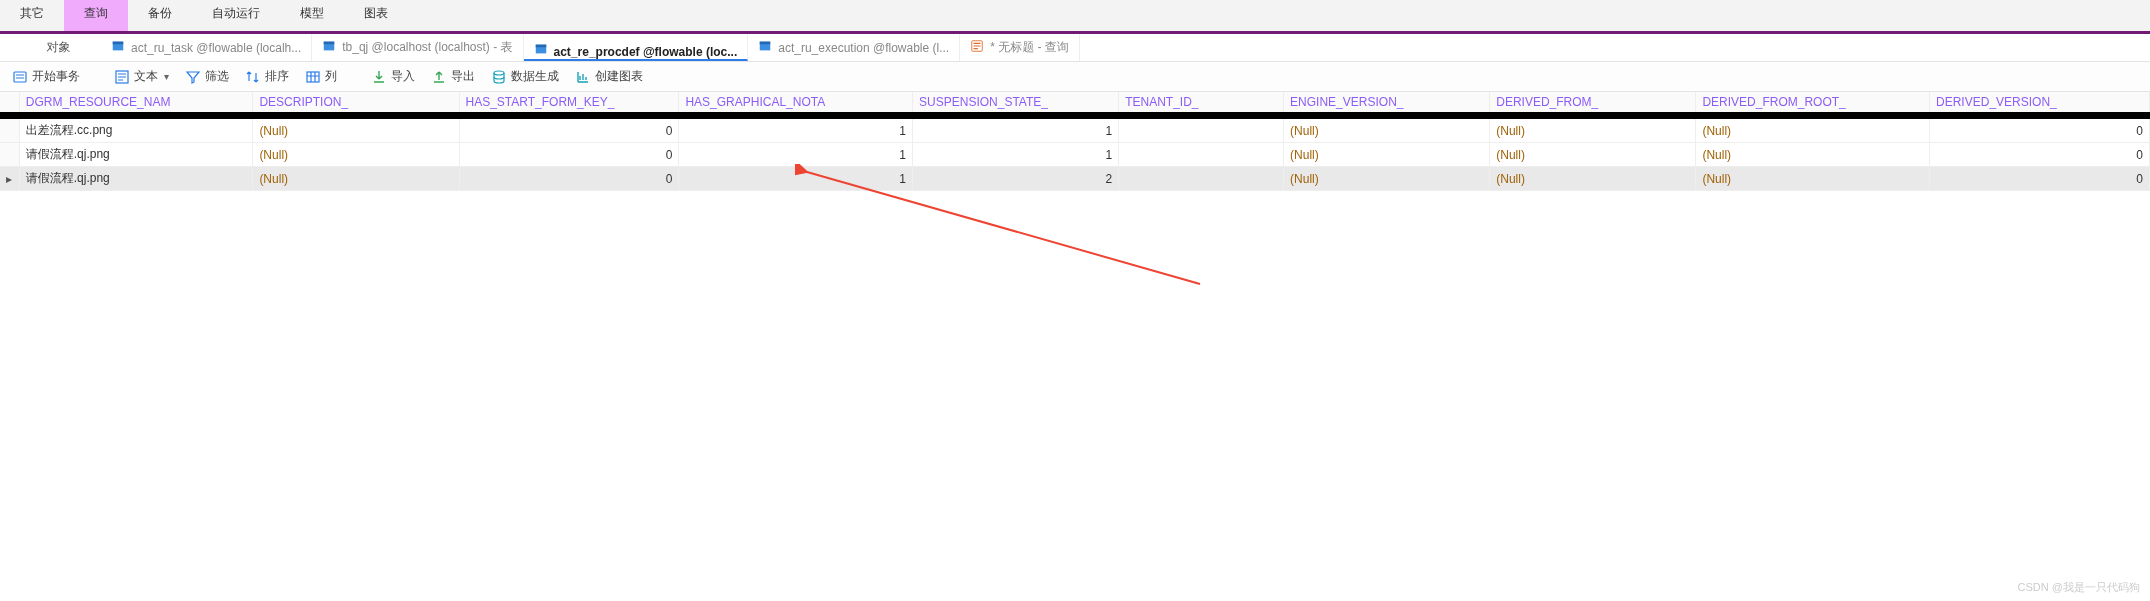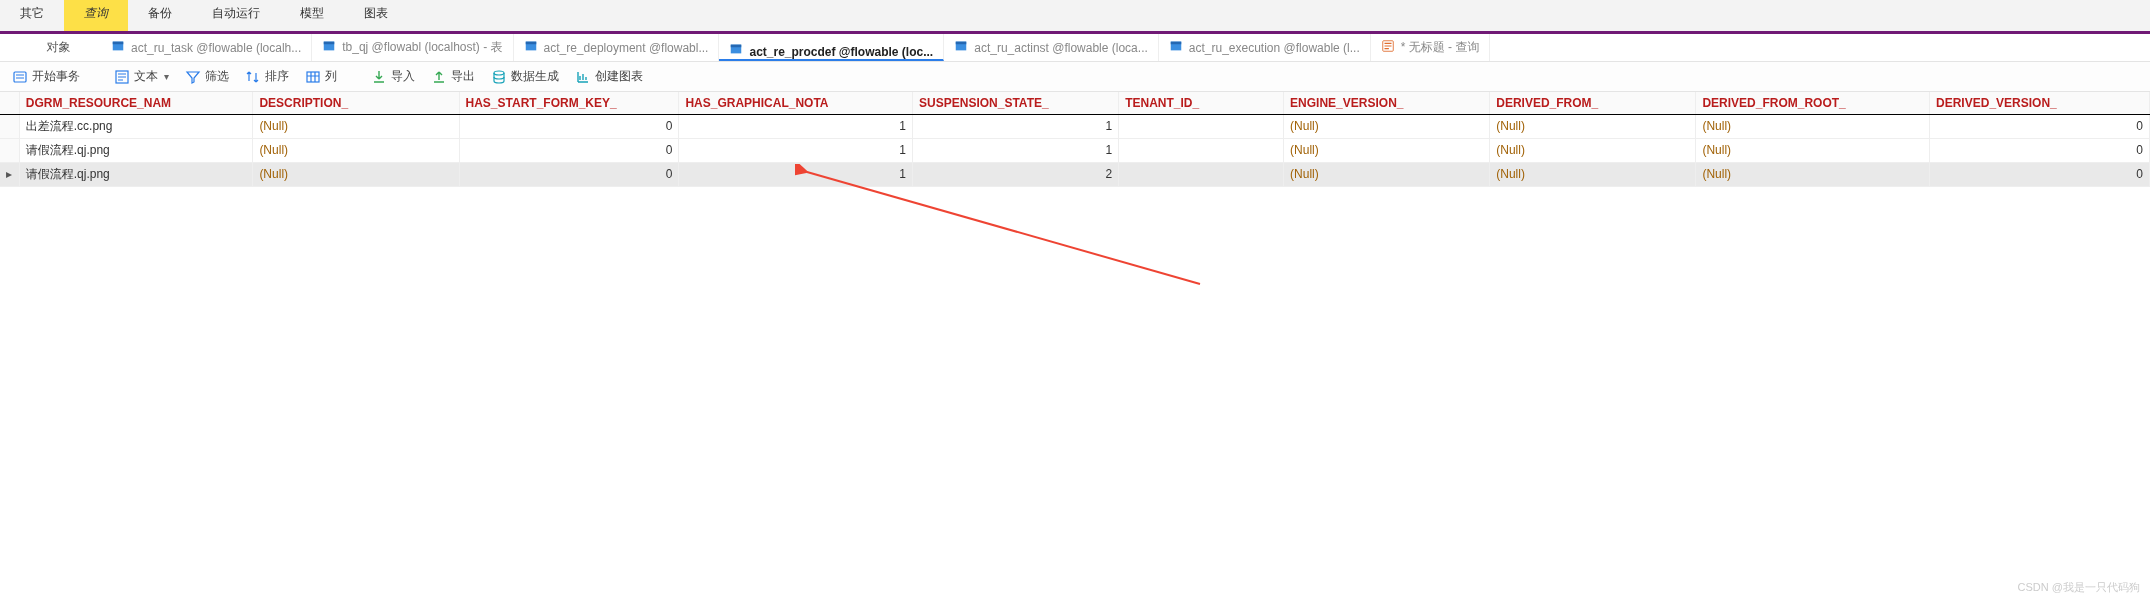--- a/index.html
+++ b/index.html
@@ -17,22 +17,21 @@
     display: flex;
     background: #f3f3f3;
     border-bottom: 3px solid #701a75;
     height: 34px;
   }
   .menubar .item {
     padding: 5px 20px;
     cursor: default;
   }
   .menubar .item.active {
-    background: #fde047;
-    font-style: italic;
+    background: #f0abfc;
   }
   .tabstrip {
     display: flex;
     align-items: stretch;
     background: #fff;
     border-bottom: 1px solid #e4e4e4;
     height: 28px;
   }
   .tabstrip .obj {
     width: 85px;
@@ -96,23 +95,23 @@
     border-right: 1px solid #eee;
     border-bottom: 1px solid #eee;
     padding: 3px 6px;
     text-align: left;
     height: 22px;
     white-space: nowrap;
     overflow: hidden;
   }
   .grid th {
     background: #fafafa;
-    font-weight: 700;
-    color: #b91c1c;
-    border-bottom: 1px solid #000000;
+    font-weight: 400;
+    color: #8b5cf6;
+    border-bottom: 7px solid #000000;
   }
   .grid td.num { text-align: right; }
   .grid td.null { color: #a16207; }
   .grid tr.sel td { background: #e9e9e9; }
   .rowhdr {
     width: 14px;
     background: #fafafa;
     border-right: 1px solid #ddd;
     text-align: center;
     color: #555;
@@ -149,42 +148,28 @@
             <rect x="2" y="3" width="12" height="10" fill="#3b8ee0"></rect>
             <rect x="2" y="3" width="12" height="3" fill="#2468b3"></rect>
           </svg></span>
         <span>act_ru_task @flowable (localh...</span>
       </div>
       <div class="tab">
         <span><svg class="ticon table" viewBox="0 0 16 16">
             <rect x="2" y="3" width="12" height="10" fill="#3b8ee0"></rect>
             <rect x="2" y="3" width="12" height="3" fill="#2468b3"></rect>
           </svg></span>
-        <span>tb_qj @flowabl (localhost) - 表</span>
-      </div>
-      <div class="tab">
-        <span><svg class="ticon table" viewBox="0 0 16 16">
-            <rect x="2" y="3" width="12" height="10" fill="#3b8ee0"></rect>
-            <rect x="2" y="3" width="12" height="3" fill="#2468b3"></rect>
-          </svg></span>
-        <span>act_re_deployment @flowabl...</span>
+        <span>tb_qj @localhost (localhost) - 表</span>
       </div>
       <div class="tab active">
         <span><svg class="ticon table" viewBox="0 0 16 16">
             <rect x="2" y="3" width="12" height="10" fill="#3b8ee0"></rect>
             <rect x="2" y="3" width="12" height="3" fill="#2468b3"></rect>
           </svg></span>
         <span>act_re_procdef @flowable (loc...</span>
-      </div>
-      <div class="tab">
-        <span><svg class="ticon table" viewBox="0 0 16 16">
-            <rect x="2" y="3" width="12" height="10" fill="#3b8ee0"></rect>
-            <rect x="2" y="3" width="12" height="3" fill="#2468b3"></rect>
-          </svg></span>
-        <span>act_ru_actinst @flowable (loca...</span>
       </div>
       <div class="tab">
         <span><svg class="ticon table" viewBox="0 0 16 16">
             <rect x="2" y="3" width="12" height="10" fill="#3b8ee0"></rect>
             <rect x="2" y="3" width="12" height="3" fill="#2468b3"></rect>
           </svg></span>
         <span>act_ru_execution @flowable (l...</span>
       </div>
       <div class="tab">
         <span><svg class="ticon query" viewBox="0 0 16 16">

